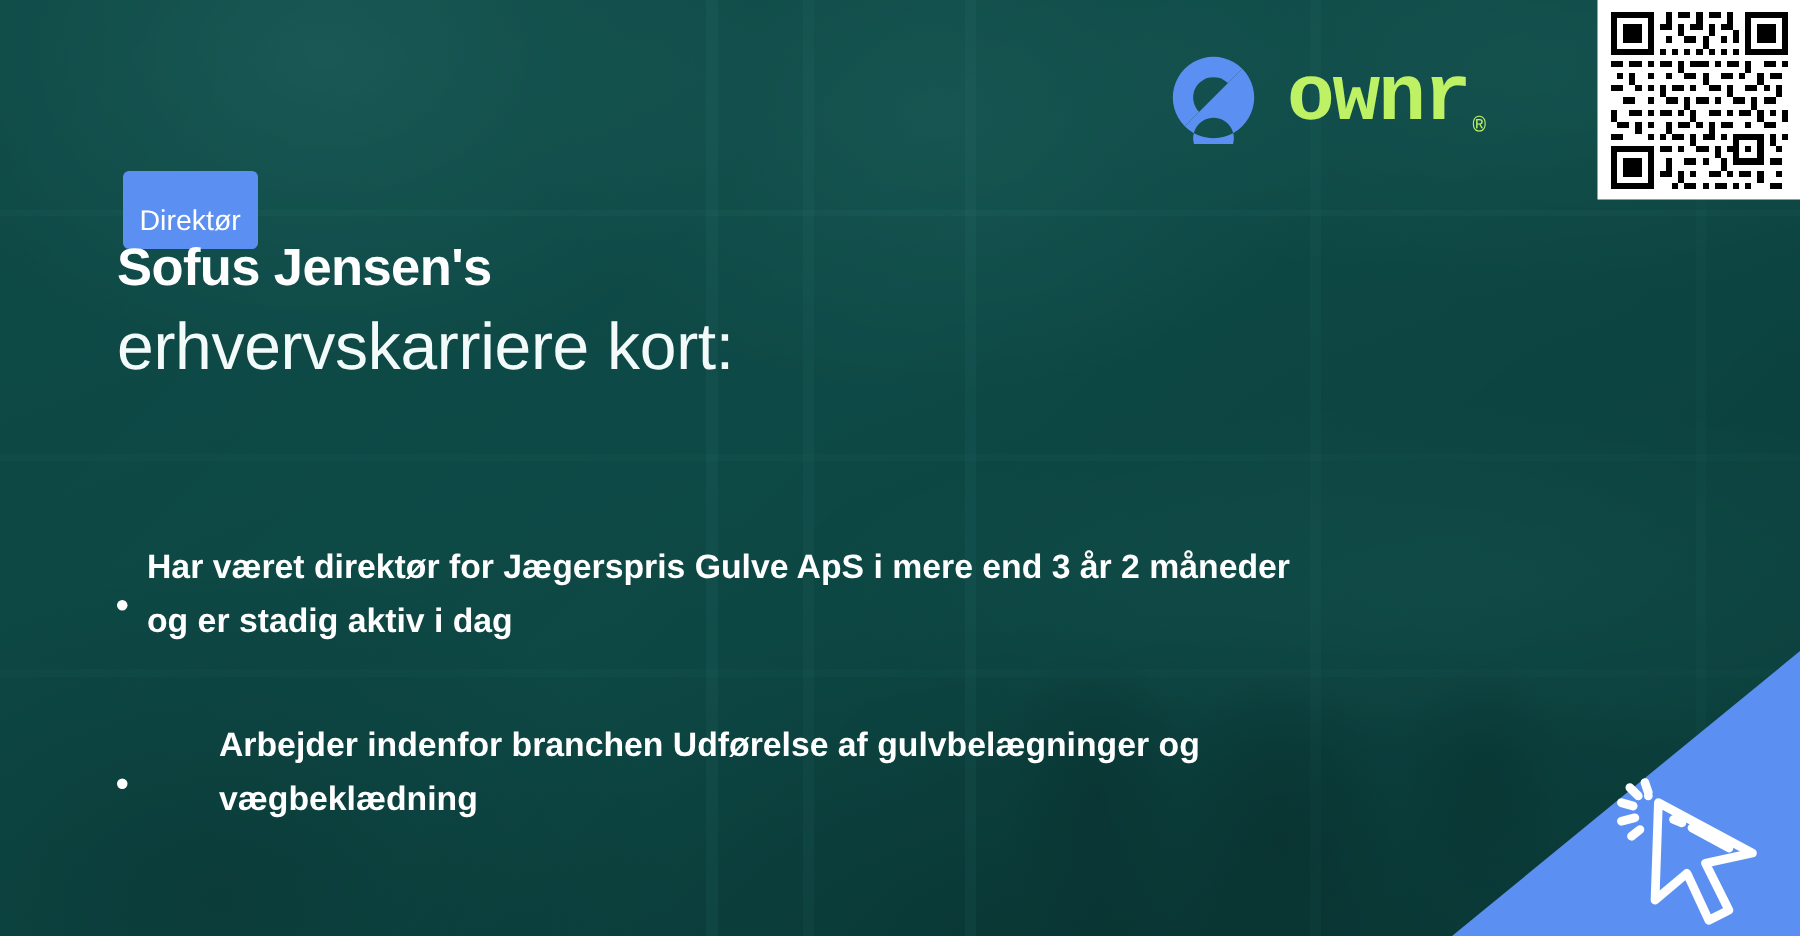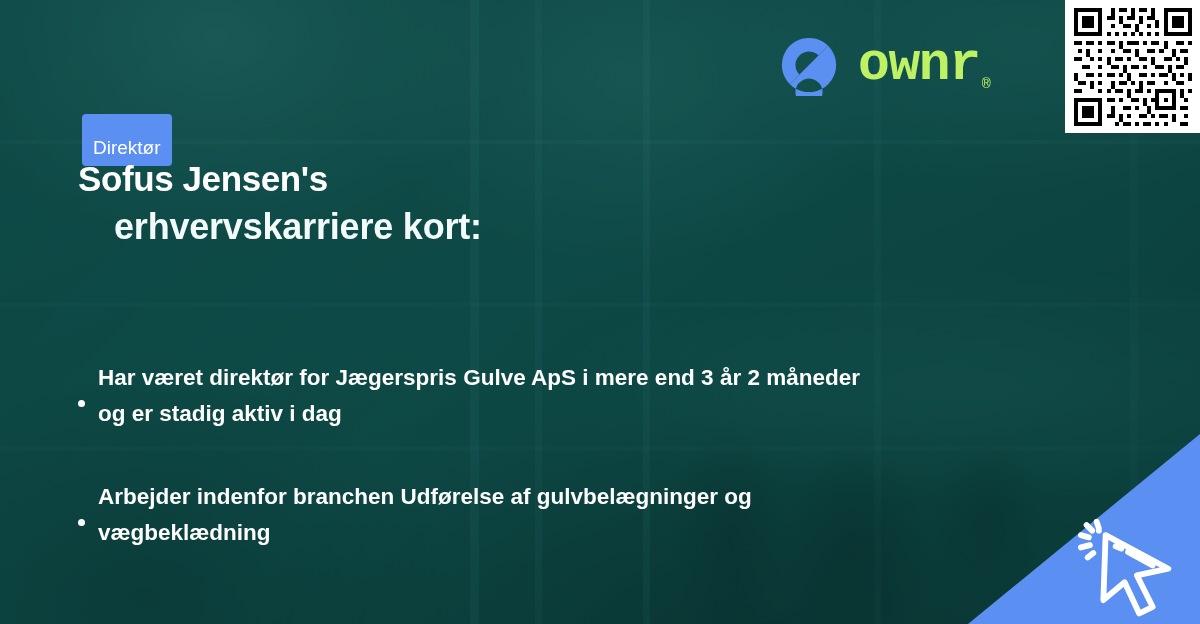--- a/index.html
+++ b/index.html
@@ -103,32 +103,32 @@
     white-space:nowrap;
   }
 
   
   .headline { position:absolute; left:78px; top:158px; width:880px; }
   .headline .l1 {
     color:#ffffff; font-size:35px; font-weight:bold;
     line-height:1.18; letter-spacing:-.4px;
   }
   .headline .l2 {
-    color:#f2fbfa; font-size:36px; font-weight:bold;
-    line-height:1.24; letter-spacing:-.2px; margin-top:6px;margin-left:36px;
+    color:#f2fbfa; font-size:44px; font-weight:normal;
+    line-height:1.24; letter-spacing:-.2px; margin-top:6px;
   }
 
   
   .bullets { position:absolute; left:78px; top:312px; width:790px; }
   .bullet {
     display:flex; align-items:center;
     color:#ffffff; font-size:22.5px; font-weight:bold;
     line-height:1.58; margin-bottom:22px;margin-top:48px;
   }
-  .bullet:last-child { margin-bottom:0; }
+  .bullet:last-child { margin-bottom:0;gap:48px; }
   .dot {
     flex:0 0 auto; width:7px; height:7px; border-radius:50%;
     background:#ffffff; margin:16px 13px 0 0;
   }
   .btext { flex:1 1 auto; }
 
   
   .corner {
     position:absolute; right:0; bottom:0;
     width:232px; height:190px;

